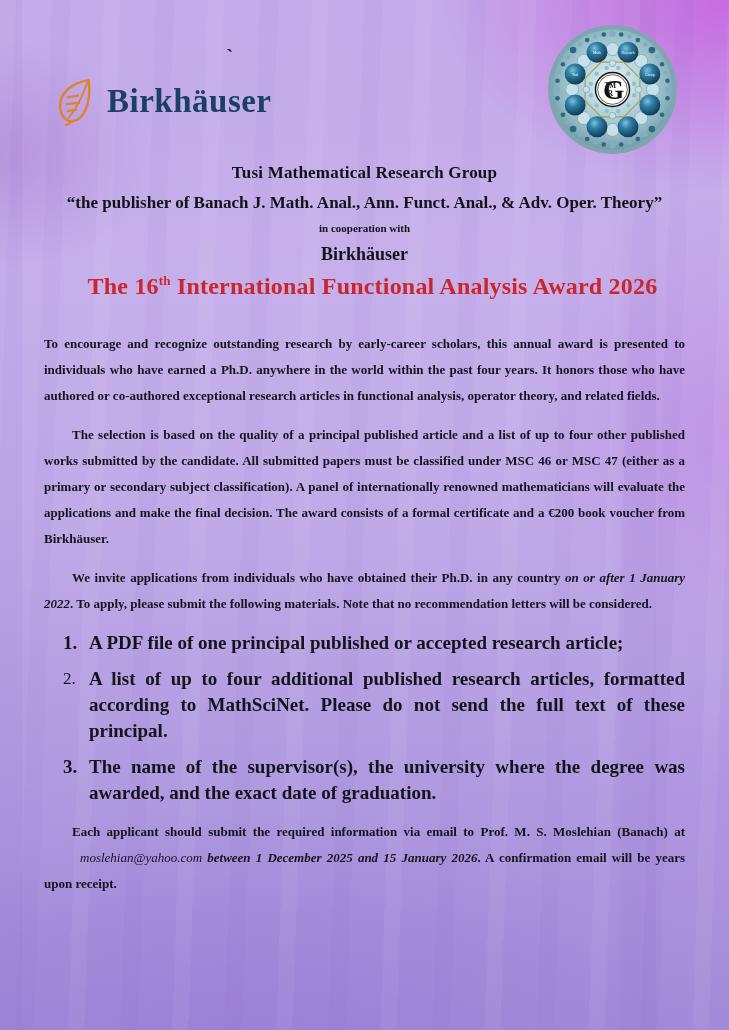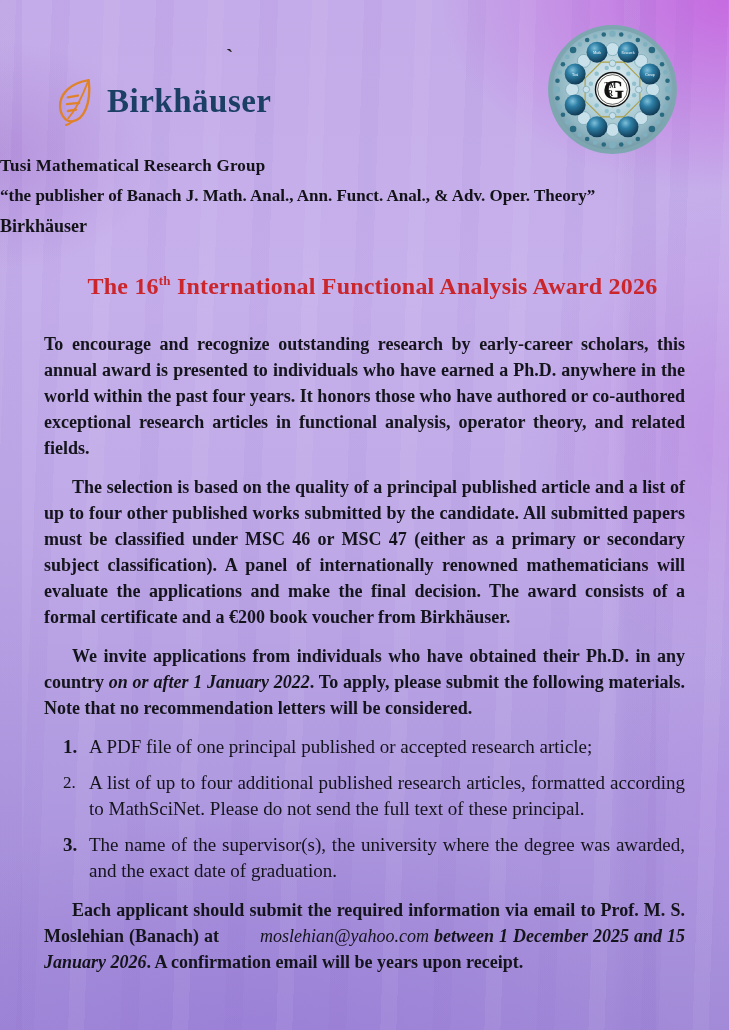--- a/index.html
+++ b/index.html
@@ -26,44 +26,44 @@
         rgba(120,85,185,0.08) 86% 90%, rgba(0,0,0,0) 90% 100%);
   }
 
   
   .brand{ position:absolute; left:56px; top:76px; display:flex; align-items:center; gap:11px; }
   .brand-text{ font-size:33px; font-weight:600; color:#1c3f66; letter-spacing:0.5px; }
   .tick{ position:absolute; left:226px; top:44px; font-size:22px; color:#222; font-weight:bold; }
   .tmg{ position:absolute; left:547px; top:24px; width:131px; height:131px; }
 
   
-  .masthead{ position:absolute; left:0; right:0; top:156px; color:#121218; }
+  .masthead{ position:absolute; left:0; right:0; top:163px; text-align:center; color:#121218; }
   .m-org{ font-size:17px; font-weight:bold; letter-spacing:0.2px; }
   .m-pub{ font-size:17px; font-weight:bold; margin-top:10px; }
   .m-coop{ font-size:11px; font-weight:bold; margin-top:9px; }
   .m-partner{ font-size:18px; font-weight:bold; margin-top:10px; }
 
   .award-title{
     position:absolute; left:16px; right:0; top:273px; text-align:center;
     font-size:24px; font-weight:bold; color:#cb262c; letter-spacing:0.2px;
   }
   .award-title sup{ font-size:13px; }
 
   
   .doc{ position:absolute; left:44px; right:44px; top:331px; color:#14141c; }
-  .doc p{ font-size:18px; line-height:26px; font-weight:bold; text-align:justify; margin-bottom:13px; }
+  .doc p{ font-size:13px; line-height:26px; font-weight:bold; text-align:justify; margin-bottom:13px; }
   .doc p.ind{ text-indent:28px; }
   em.bi{ font-style:italic; font-weight:bold; }
   em.ri{ font-style:italic; font-weight:normal;margin-left:36px; }
 
   .olist{ margin:2px 0 13px 19px; }
   .li{ display:flex; margin-bottom:10px; }
   .li .num{ flex:0 0 26px; font-size:19px; line-height:26px; font-weight:bold; }
   .li .num.reg{ font-weight:normal; font-size:17px; }
-  .li .li-text{ flex:1; font-size:19px; line-height:26px; font-weight:normal; text-align:justify; }
+  .li .li-text{ flex:1; font-size:19px; line-height:26px; font-weight:bold; text-align:justify; }
 </style>
 </head>
 <body>
 
 <div class="page">
   <div class="streaks"></div>
 
   <div class="brand">
     <svg width="40" height="50" viewBox="0 0 44 54">
       <g fill="none" stroke="#e0822a" stroke-width="2.6" stroke-linecap="round" stroke-linejoin="round">
@@ -199,20 +199,21 @@
       <circle cx="60" cy="60" r="13.6" fill="none" stroke="#111" stroke-width="0.6"></circle>
       <text x="61" y="68.5" font-size="25" font-family="Liberation Serif, serif" font-weight="bold" fill="#121212" text-anchor="middle">G</text>
       <text x="58" y="58.5" font-size="6.6" font-family="Liberation Serif, serif" font-weight="bold" fill="#121212" text-anchor="middle">TM</text>
       <text x="58" y="65.5" font-size="6.6" font-family="Liberation Serif, serif" font-weight="bold" fill="#121212" text-anchor="middle">R</text>
     </g>
   </svg>
 
   <section class="masthead">
     <div class="m-org">Tusi Mathematical Research Group</div>
     <div class="m-pub">“the publisher of Banach J. Math. Anal., Ann. Funct. Anal., &amp; Adv. Oper. Theory”</div>
+    <div class="m-coop">in cooperation with</div>
     <div class="m-partner">Birkhäuser</div>
   </section>
 
   <h1 class="award-title"><span>The 16</span><sup>th</sup><span> International Functional Analysis Award 2026</span></h1>
 
   <main class="doc">
     <p>To encourage and recognize outstanding research by early-career scholars, this annual award is presented to individuals who have earned a Ph.D. anywhere in the world within the past four years. It honors those who have authored or co-authored exceptional research articles in functional analysis, operator theory, and related fields.</p>
     <p class="ind">The selection is based on the quality of a principal published article and a list of up to four other published works submitted by the candidate. All submitted papers must be classified under MSC 46 or MSC 47 (either as a primary or secondary subject classification). A panel of internationally renowned mathematicians will evaluate the applications and make the final decision. The award consists of a formal certificate and a €200 book voucher from Birkhäuser.</p>
     <p class="ind"><span>We invite applications from individuals who have obtained their Ph.D. in any country </span><em class="bi">on or after 1 January 2022</em><span>. To apply, please submit the following materials. Note that no recommendation letters will be considered.</span></p>
 

